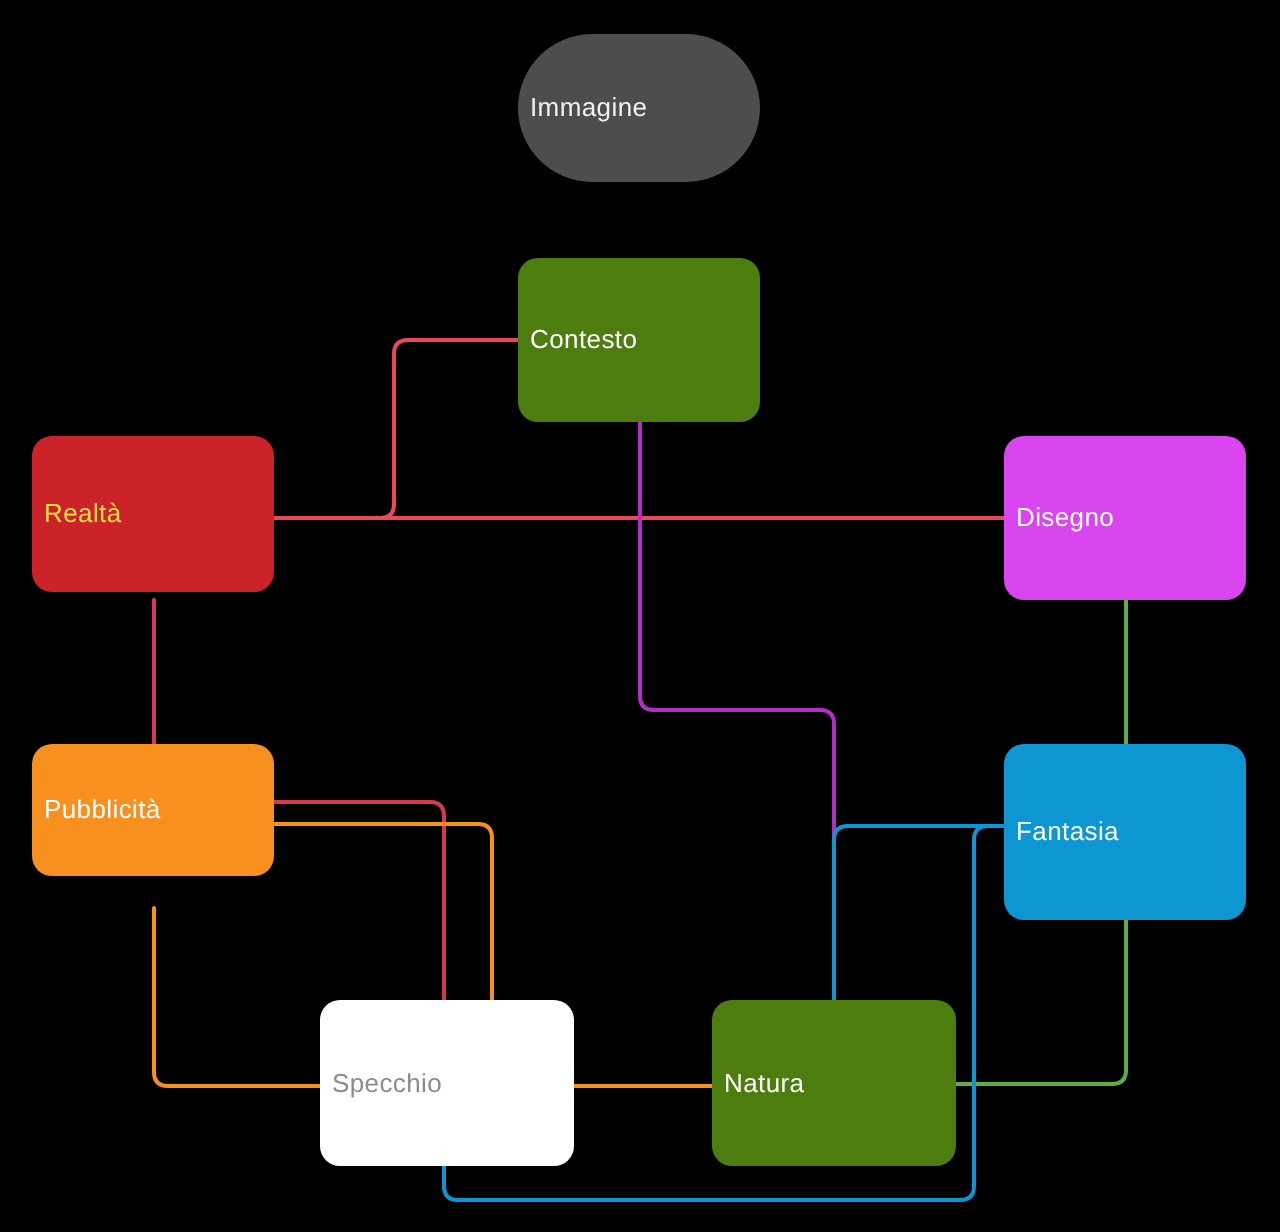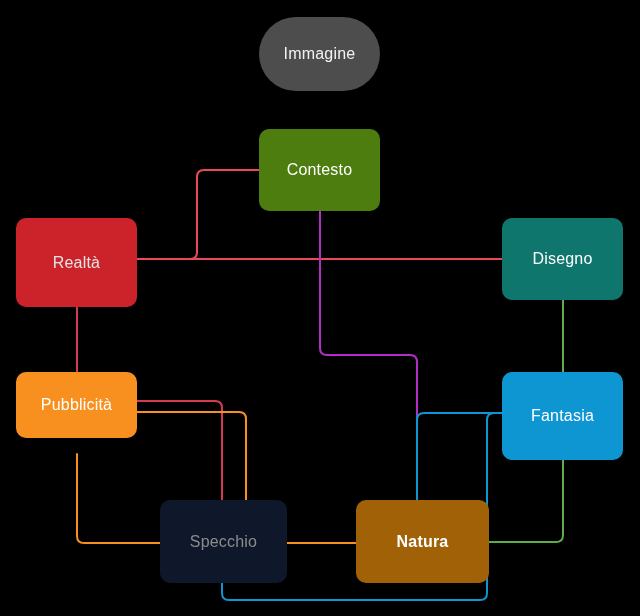--- a/index.html
+++ b/index.html
@@ -24,25 +24,25 @@
     left: 0;
     top: 0;
     width: 640px;
     height: 616px;
     pointer-events: none;
   }
   .node {
     position: absolute;
     display: flex;
     align-items: center;
-    justify-content: center;
+    justify-content: flex-start;
     box-sizing: border-box;
     text-align: center;
     line-height: 1.2;
-    font-size: 16px;
+    font-size: 13px;
     color: #ffffff;
     border-radius: 10px;
     user-select: none;
   }
   .node.pill {
     border-radius: 42px;
   }
   .node-label {
     display: block;
     padding: 0 6px;
@@ -74,32 +74,32 @@
 
     <path d="M222,583 L222,593 Q222,600 229,600 L480,600 Q487,600 487,593 L487,420 Q487,413 494,413 L502,413" fill="none" stroke-width="2" stroke-linecap="round" stroke="#0d96d2"></path>
   </svg>
 
   <div class="node pill" style="left: 259px; top: 17px; width: 121px; height: 74px; background: rgb(77, 77, 77); color: rgb(242, 242, 242); border-radius: 37px;">
     <span class="node-label">Immagine</span>
   </div>
   <div class="node" style="left: 259px; top: 129px; width: 121px; height: 82px; background: #4d7c0f; color: rgb(255, 255, 255);">
     <span class="node-label">Contesto</span>
   </div>
-  <div class="node" style="left: 16px; top: 218px; width: 121px; height: 89px; background: rgb(204, 34, 41); color: #e5e5e5;">
+  <div class="node" style="left: 16px; top: 218px; width: 121px; height: 78px; background: rgb(204, 34, 41); color: #fde047;">
     <span class="node-label">Realtà</span>
   </div>
-  <div class="node" style="left: 502px; top: 218px; width: 121px; height: 82px; background: #0f766e; color: rgb(255, 255, 255);">
+  <div class="node" style="left: 502px; top: 218px; width: 121px; height: 82px; background: #d946ef; color: rgb(255, 255, 255);">
     <span class="node-label">Disegno</span>
   </div>
   <div class="node" style="left: 16px; top: 372px; width: 121px; height: 66px; background: rgb(247, 144, 30); color: rgb(255, 255, 255);">
     <span class="node-label">Pubblicità</span>
   </div>
   <div class="node" style="left: 502px; top: 372px; width: 121px; height: 88px; background: rgb(13, 150, 210); color: rgb(255, 255, 255);">
     <span class="node-label">Fantasia</span>
   </div>
-  <div class="node" style="left: 160px; top: 500px; width: 127px; height: 83px; background: #0f172a; color: rgb(140, 140, 140);">
+  <div class="node" style="left: 160px; top: 500px; width: 127px; height: 83px; background: #ffffff; color: rgb(140, 140, 140);">
     <span class="node-label">Specchio</span>
   </div>
-  <div class="node" style="left: 356px; top: 500px; width: 133px; height: 83px; background: #a16207; color: rgb(255, 255, 255); font-weight: bold;">
+  <div class="node" style="left: 356px; top: 500px; width: 122px; height: 83px; background: #4d7c0f; color: rgb(255, 255, 255);">
     <span class="node-label">Natura</span>
   </div>
 
 </div>
 
 </body></html>

